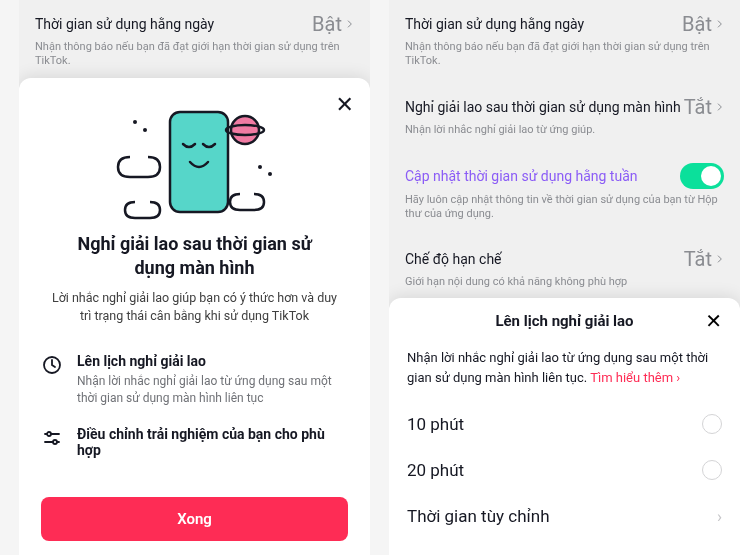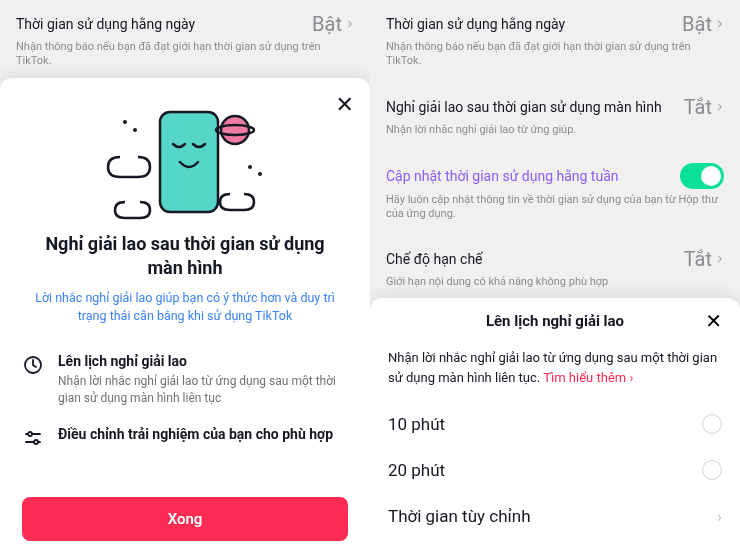--- a/index.html
+++ b/index.html
@@ -1,30 +1,30 @@
 <!DOCTYPE html>
 <html><head>
 <meta charset="utf-8">
 <style>
 * { margin: 0; padding: 0; box-sizing: border-box; }
 body { font-family: -apple-system, BlinkMacSystemFont, "Segoe UI", Roboto, sans-serif; background: #f5f5f5; width: 740px; height: 555px; overflow: hidden; position: relative; }
 .container { display: flex; width: 740px; height: 555px; }
-.panel { width: 370px; height: 555px; position: relative; background: #f0f0f0; overflow: hidden; }
+.panel { width: 370px; height: 555px; position: relative; background: #f0f0f0; overflow: hidden; margin-left: 19px; }
 .setting-row { background: #f0f0f0; padding: 12px 16px 14px; }
 .setting-header { display: flex; justify-content: space-between; align-items: center; }
 .setting-title { font-size: 14px; color: #161823; font-weight: 400; }
 .setting-value { display: flex; align-items: center; gap: 4px; color: #8a8c91; font-size: 20px; }
 .setting-desc { font-size: 11px; color: #8a8c91; margin-top: 4px; line-height: 1.3; }
 .chevron { width: 8px; height: 8px; }
 .sheet { position: absolute; bottom: 0; left: 0; right: 0; background: #fff; border-radius: 12px 12px 0 0; box-shadow: 0 -2px 16px rgba(0,0,0,0.1); }
 .sheet-left { top: 78px; height: 477px; padding: 18px 22px 0; display: flex; flex-direction: column; }
 .close-x { position: absolute; top: 14px; right: 16px; font-size: 22px; font-weight: 300; cursor: pointer; color: #161823; }
 .illus { display: flex; justify-content: center; margin: 6px 0 10px; }
 .sheet-title { font-size: 18px; font-weight: 700; text-align: center; color: #161823; line-height: 1.35; padding: 0 20px; }
-.sheet-sub { font-size: 12.5px; color: #3b82f6; text-align: center; margin-top: 8px; line-height: 1.45; padding: 0 10px; }
+.sheet-sub { font-size: 12.5px; color: #404040; text-align: center; margin-top: 8px; line-height: 1.45; padding: 0 10px; }
 .features { margin-top: 28px; flex: 1; }
 .feature { display: flex; gap: 14px; margin-bottom: 18px; }
 .feature-icon { flex-shrink: 0; width: 22px; height: 22px; display: flex; align-items: flex-start; justify-content: center; margin-top: 2px; }
 .feature-body { flex: 1; }
 .feature-title { font-size: 14px; font-weight: 700; color: #161823; }
 .feature-desc { font-size: 12px; color: #707277; line-height: 1.45; margin-top: 4px; }
 .cta { background: #fe2c55; color: #fff; text-align: center; padding: 13px 0; font-size: 15px; font-weight: 600; border-radius: 8px; cursor: pointer; margin-bottom: 14px; }
 .switch { width: 44px; height: 26px; border-radius: 13px; background: #0be09b; position: relative; }
 .switch::after { content: ''; position: absolute; right: 3px; top: 3px; width: 20px; height: 20px; background: #fff; border-radius: 50%; }
 .summary-header { padding: 16px 16px 10px; font-size: 15px; font-weight: 700; color: #161823; background: #f0f0f0; margin-top: 6px; }

